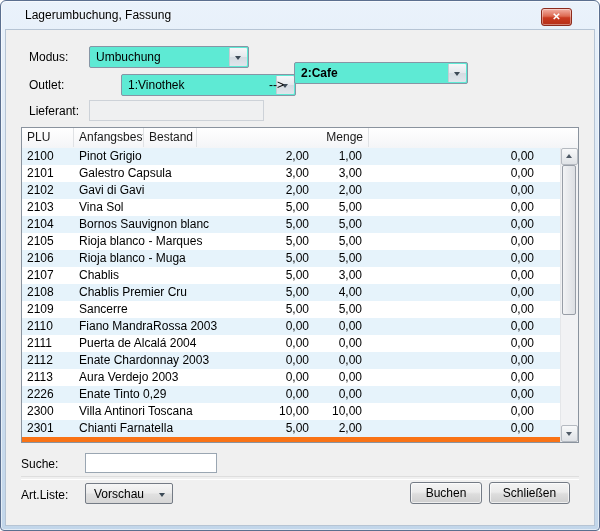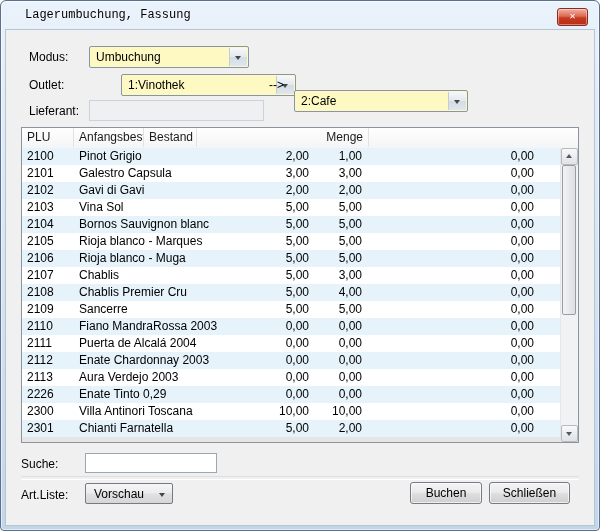--- a/index.html
+++ b/index.html
@@ -7,21 +7,21 @@
     width:600px;height:531px;overflow:hidden;
     font-family:"Liberation Sans", sans-serif;font-size:12px;color:#000;
     background:#fff;
   }
   .window{
     position:relative;width:600px;height:531px;box-sizing:border-box;
     border:1px solid #5b6f8f;border-radius:6px 6px 4px 4px;overflow:hidden;
     background:linear-gradient(var(--tb-top,#e9f2fb),var(--tb-bottom,#c2d6ea));
     box-shadow:inset 0 0 0 1px rgba(255,255,255,.55);
   }
-  .titlebar{position:absolute;top:0;left:0;right:0;height:28px;font-family:Liberation Mono, monospace;}
+  .titlebar{position:absolute;top:0;left:0;right:16px;height:28px;}
   .title{
     position:absolute;left:24px;top:7px;color:#000;
     text-shadow:0 0 3px rgba(255,255,255,.9);white-space:nowrap;
   }
   .close-btn{
     position:absolute;top:7px;right:11px;width:31px;height:18px;box-sizing:border-box;
     border:1px solid #8c2a1c;border-radius:3px;
     background:linear-gradient(#f3b0a5,#dd6a52 45%,#c93a20 55%,#b52f18);
     box-shadow:inset 0 0 0 1px rgba(255,255,255,.4);
     color:#fff;text-align:center;line-height:16px;font-size:10px;font-weight:bold;
@@ -29,21 +29,21 @@
   }
   .content{
     position:absolute;left:4px;right:4px;top:28px;bottom:4px;box-sizing:border-box;
     background:#f0f0f0;border:1px solid #b6c4d4;
   }
   .label{position:absolute;white-space:nowrap;}
 
   
   .combo{
     position:absolute;height:22px;box-sizing:border-box;border:1px solid #8795a5;
-    border-radius:2px;background:#fef9c3;
+    border-radius:2px;background:#5eead4;
   }
   .combo .txt{position:absolute;left:6px;top:0;line-height:20px;white-space:nowrap;}
   .combo .arrow-zone{
     position:absolute;top:1px;bottom:1px;right:1px;width:17px;
     background:linear-gradient(#f6f7f9,#e3e8ed 50%,#d4dbe2 50%,#e0e6ec);
     border-left:1px solid #c6ccd3;border-radius:0 1px 1px 0;
   }
   .tri-down{
     position:absolute;width:0;height:0;
     border-left:3.5px solid transparent;border-right:3.5px solid transparent;
@@ -66,21 +66,21 @@
   .grid-header{
     position:absolute;top:0;left:0;right:0;height:20px;display:flex;
     background:linear-gradient(#ffffff,#f4f5f7);border-bottom:1px solid #d8dadd;justify-content:flex-end;
   }
   .hcell{
     box-sizing:border-box;height:19px;line-height:19px;padding:0 5px;
     border-right:1px solid #e0e2e5;white-space:nowrap;overflow:hidden;color:#1a1a1a;
   }
   .hcell.hfill{flex:1;border-right:none;}
   .h-right{text-align:right;}
-  .grid-body{position:absolute;top:20px;left:0;width:541px;bottom:0;overflow:hidden;background:#e5e5e5;}
+  .grid-body{position:absolute;top:20px;left:0;width:541px;bottom:0;overflow:hidden;background:#f97316;}
   .grid-row{display:flex;height:17px;line-height:17px;background:#fff;}
   .grid-row.alt{background:var(--row-alt,#e6f3fb);}
   .cell{box-sizing:border-box;padding:0 5px;white-space:nowrap;overflow:hidden;}
   .c0{width:52px;}
   .c1{width:170px;}
   .c2{width:70px;text-align:right;}
   .c3{width:53px;text-align:right;}
   .c4{width:172px;text-align:right;}
   .cfill{flex:1;}
 
@@ -152,21 +152,21 @@
     </div>
 
     <span class="label" style="left:23px;top:48px;">Outlet:</span>
     <div class="combo" style="left:83px;top:44px;width:175px;margin-left:32px;">
       <span class="txt">1:Vinothek</span>
       <div class="arrow-zone">
           <div class="tri-down"></div>
         </div>
     </div>
     <span class="label" style="left:263px;top:48px;">--&gt;</span>
-    <div class="combo" style="left:288px;top:60px;width:174px;">
+    <div class="combo" style="left:288px;top:32px;width:174px;font-weight:bold;">
       <span class="txt">2:Cafe</span>
       <div class="arrow-zone">
           <div class="tri-down"></div>
         </div>
     </div>
 
     <span class="label" style="left:23px;top:74px;">Lieferant:</span>
     <input class="input disabled" style="left: 83px; top: 70px; width: 175px; height: 21px;" readonly="" value="">
 
     <div class="grid">

